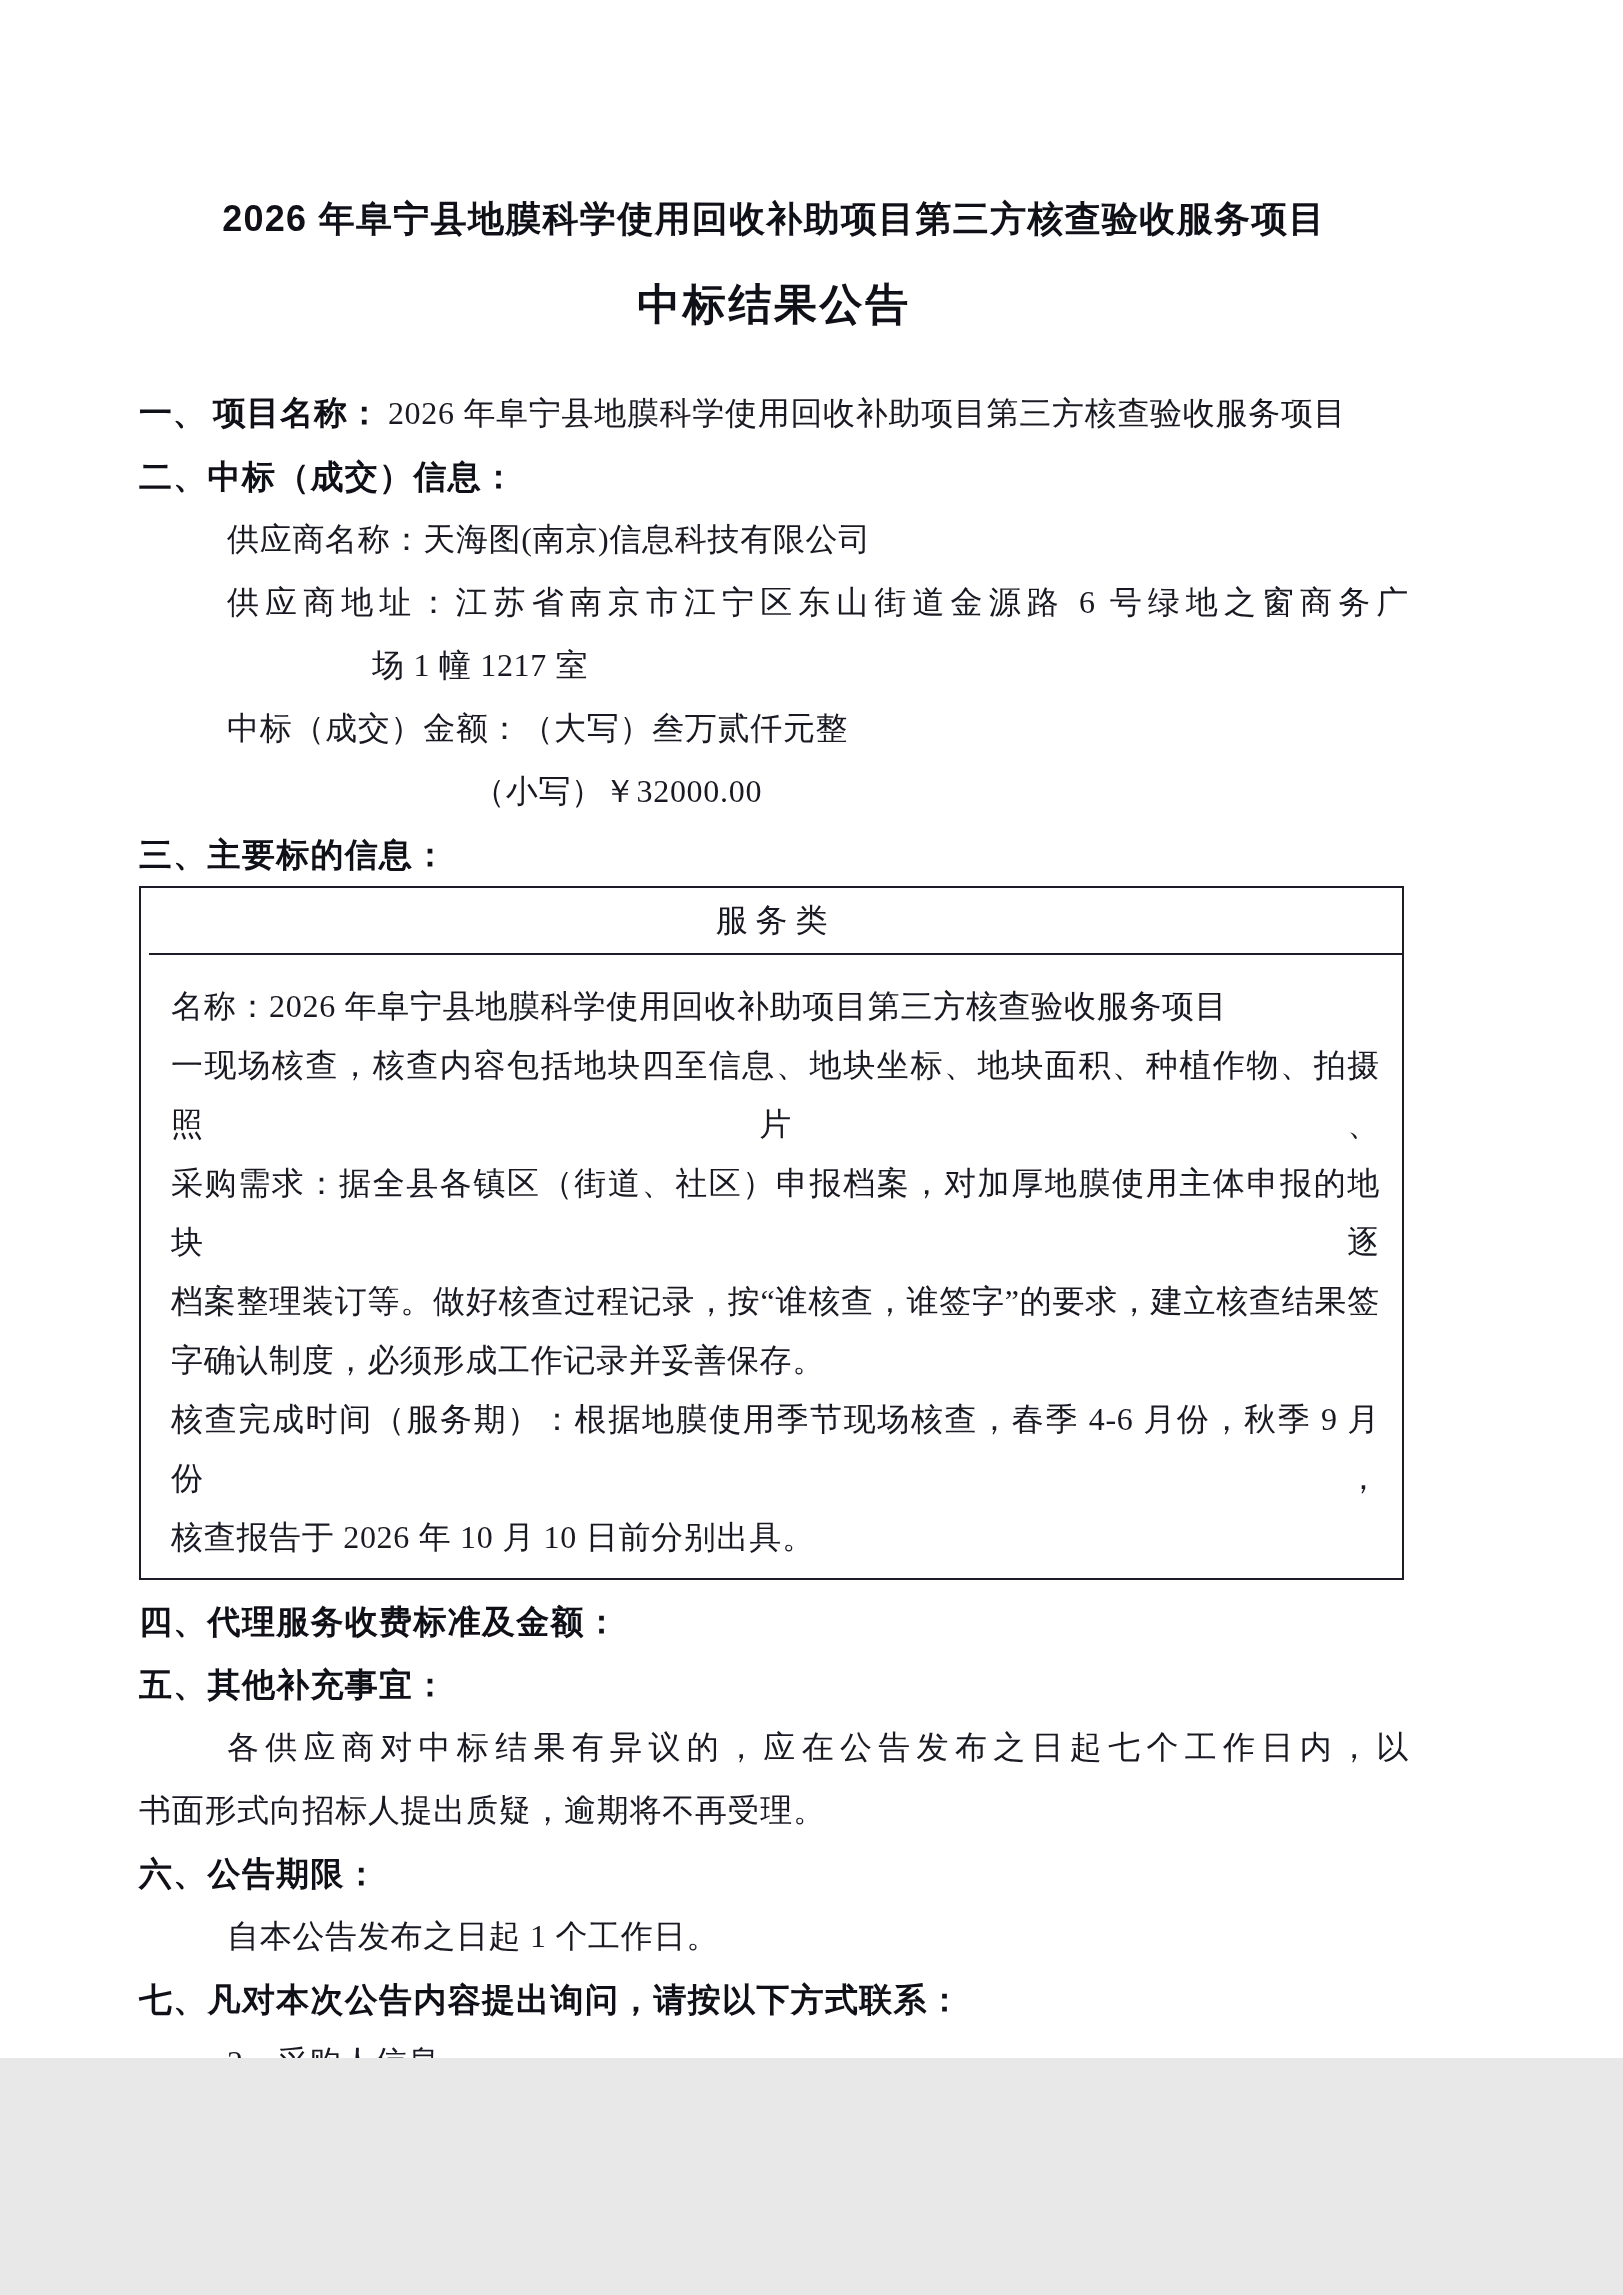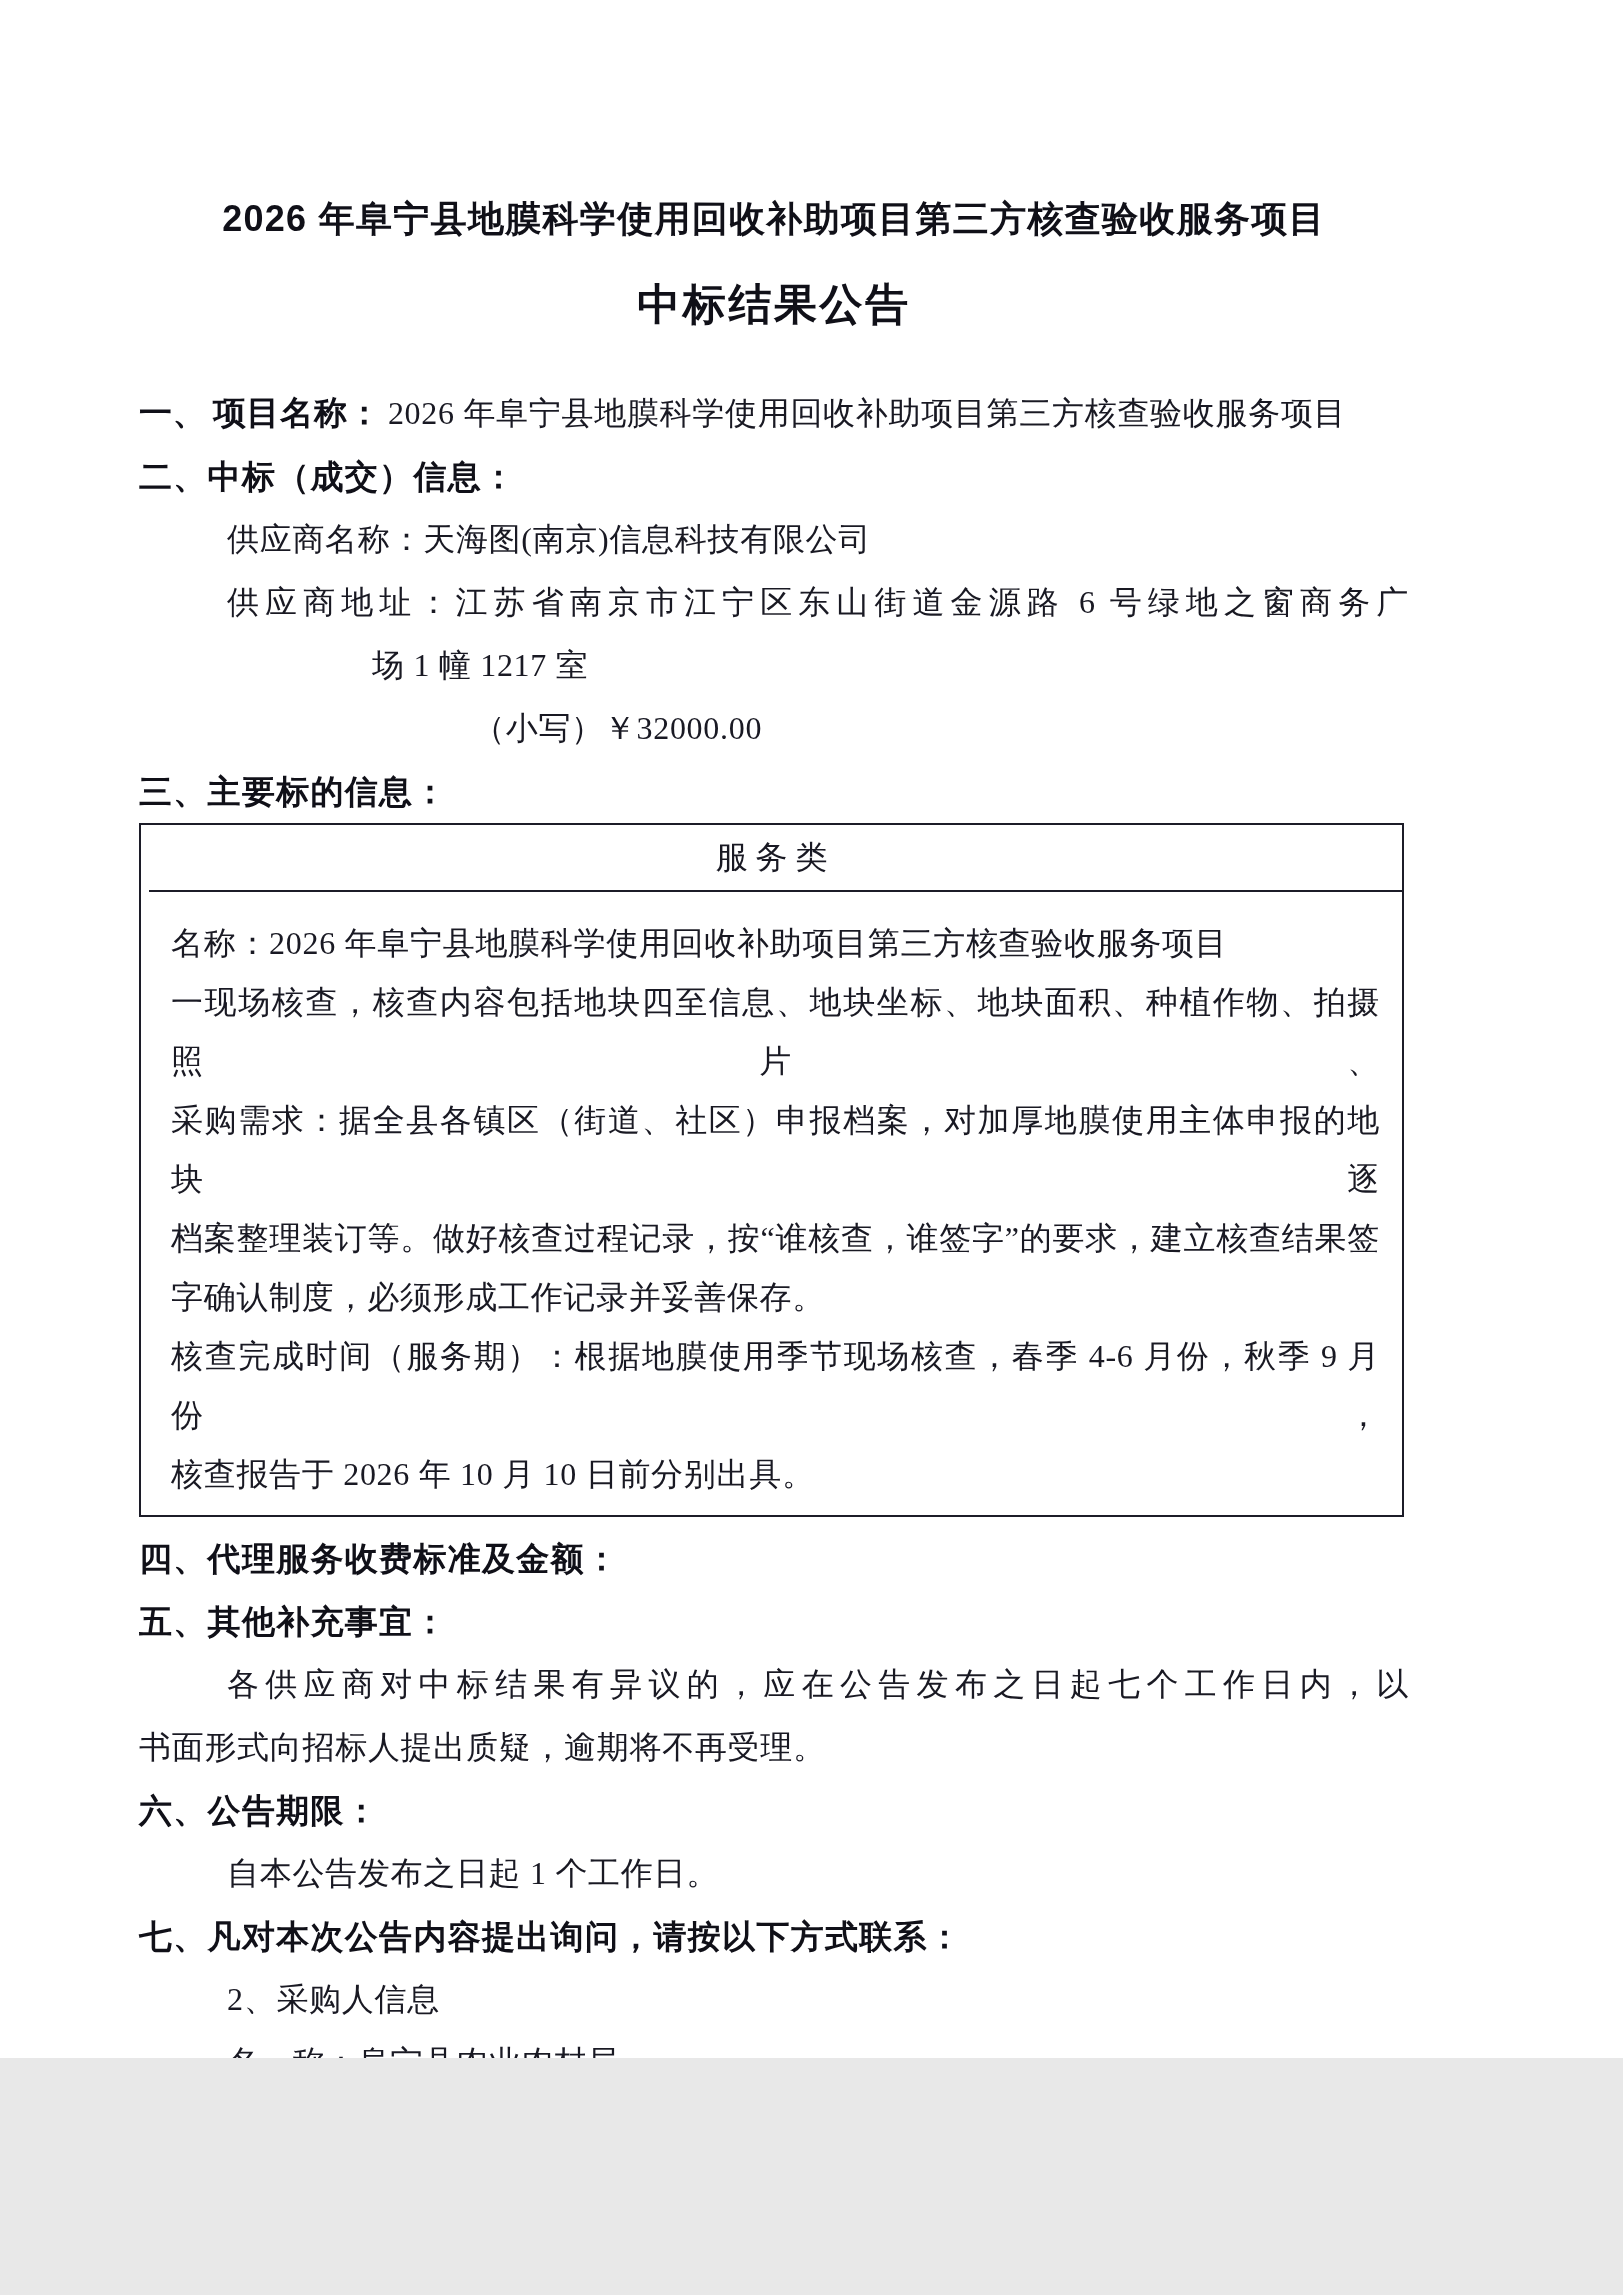--- a/index.html
+++ b/index.html
@@ -113,20 +113,21 @@
 
     <div class="hrow">二、中标（成交）信息：</div>
 
     <div class="brow ind1">供应商名称：天海图(南京)信息科技有限公司</div>
 
     <div class="brow addr lines">
         <div class="tline">供应商地址：江苏省南京市江宁区东山街道金源路 6 号绿地之窗商务广</div>
         <div class="tline">场 1 幢 1217 室</div>
       </div>
 
+    <div class="brow ind1">中标（成交）金额：（大写）叁万贰仟元整</div>
 
     <div class="brow ind2">（小写）￥32000.00</div>
 
     <div class="hrow">三、主要标的信息：</div>
 
     <div class="stable">
       <div class="thead">服务类</div>
       <div class="tbody">
         <div class="cellpara lines">
             <div class="tline">名称：2026 年阜宁县地膜科学使用回收补助项目第三方核查验收服务项目</div>

